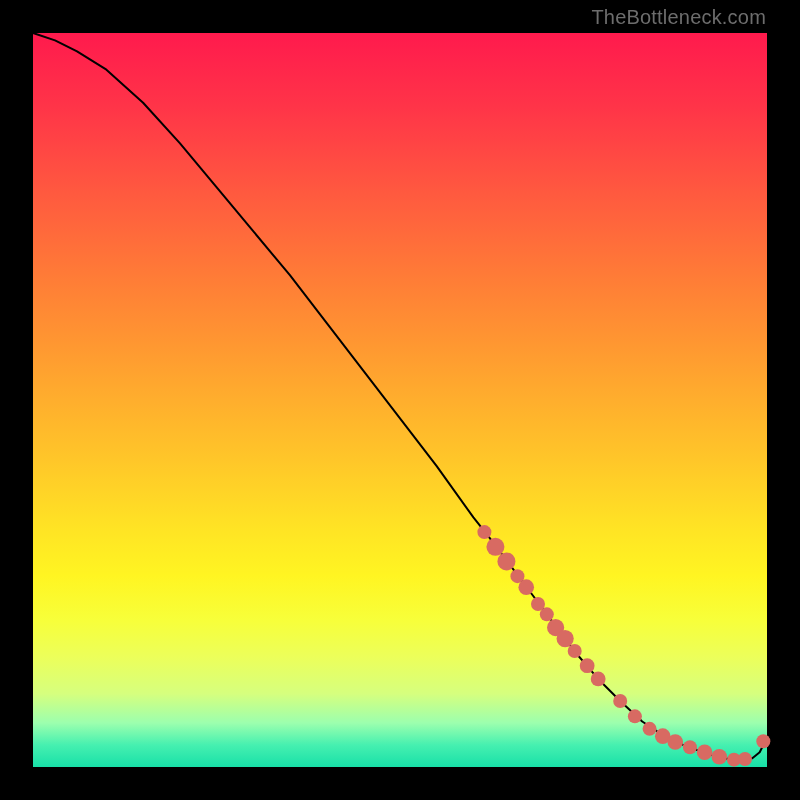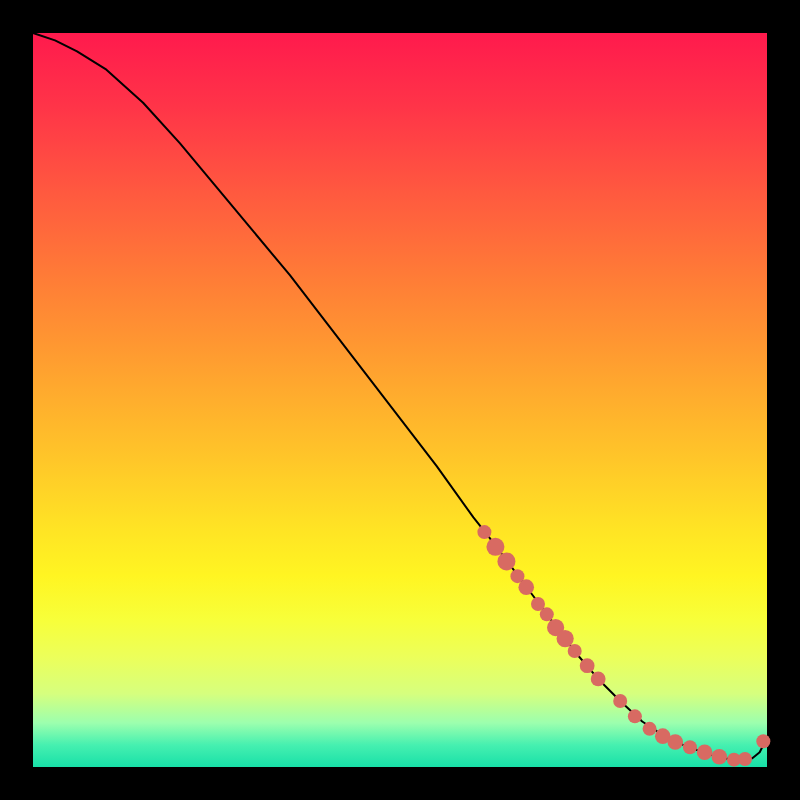--- a/index.html
+++ b/index.html
@@ -58,20 +58,21 @@
     top: 0;
     width: 734px;
     height: 734px;
     overflow: visible;
   }
 </style>
 </head>
 <body>
 
 <div class="stage">
+  <div class="watermark">TheBottleneck.com</div>
 
   <div class="plot">
     <svg class="overlay" viewBox="0 0 734 734" preserveAspectRatio="none">
       <path id="curve-path" fill="none" stroke="#000000" stroke-width="2" stroke-linecap="round" stroke-linejoin="round" d="M0.00 0.00 L22.02 7.34 L44.04 18.35 L73.40 36.70 L110.10 69.73 L146.80 110.10 L183.50 154.14 L220.20 198.18 L256.90 242.22 L293.60 289.93 L330.30 337.64 L367.00 385.35 L403.70 433.06 L440.40 484.44 L455.08 502.79 L477.10 532.15 L499.12 561.51 L521.14 590.87 L543.16 620.23 L565.18 645.92 L587.20 667.94 L609.22 688.49 L631.24 703.17 L653.26 713.45 L675.28 720.79 L689.96 725.19 L704.64 726.66 L719.32 725.19 L726.66 719.32 L734.00 704.64"></path>
       <g id="dots-group">
           <circle cx="451.41" cy="499.12" r="7.00" fill="#d86a62" stroke="#c85a55" stroke-width="0"></circle>
           <circle cx="462.42" cy="513.80" r="9.00" fill="#d86a62" stroke="#c85a55" stroke-width="0"></circle>
           <circle cx="473.43" cy="528.48" r="9.00" fill="#d86a62" stroke="#c85a55" stroke-width="0"></circle>
           <circle cx="484.44" cy="543.16" r="7.00" fill="#d86a62" stroke="#c85a55" stroke-width="0"></circle>
           <circle cx="493.25" cy="554.17" r="7.80" fill="#d86a62" stroke="#c85a55" stroke-width="0"></circle>

